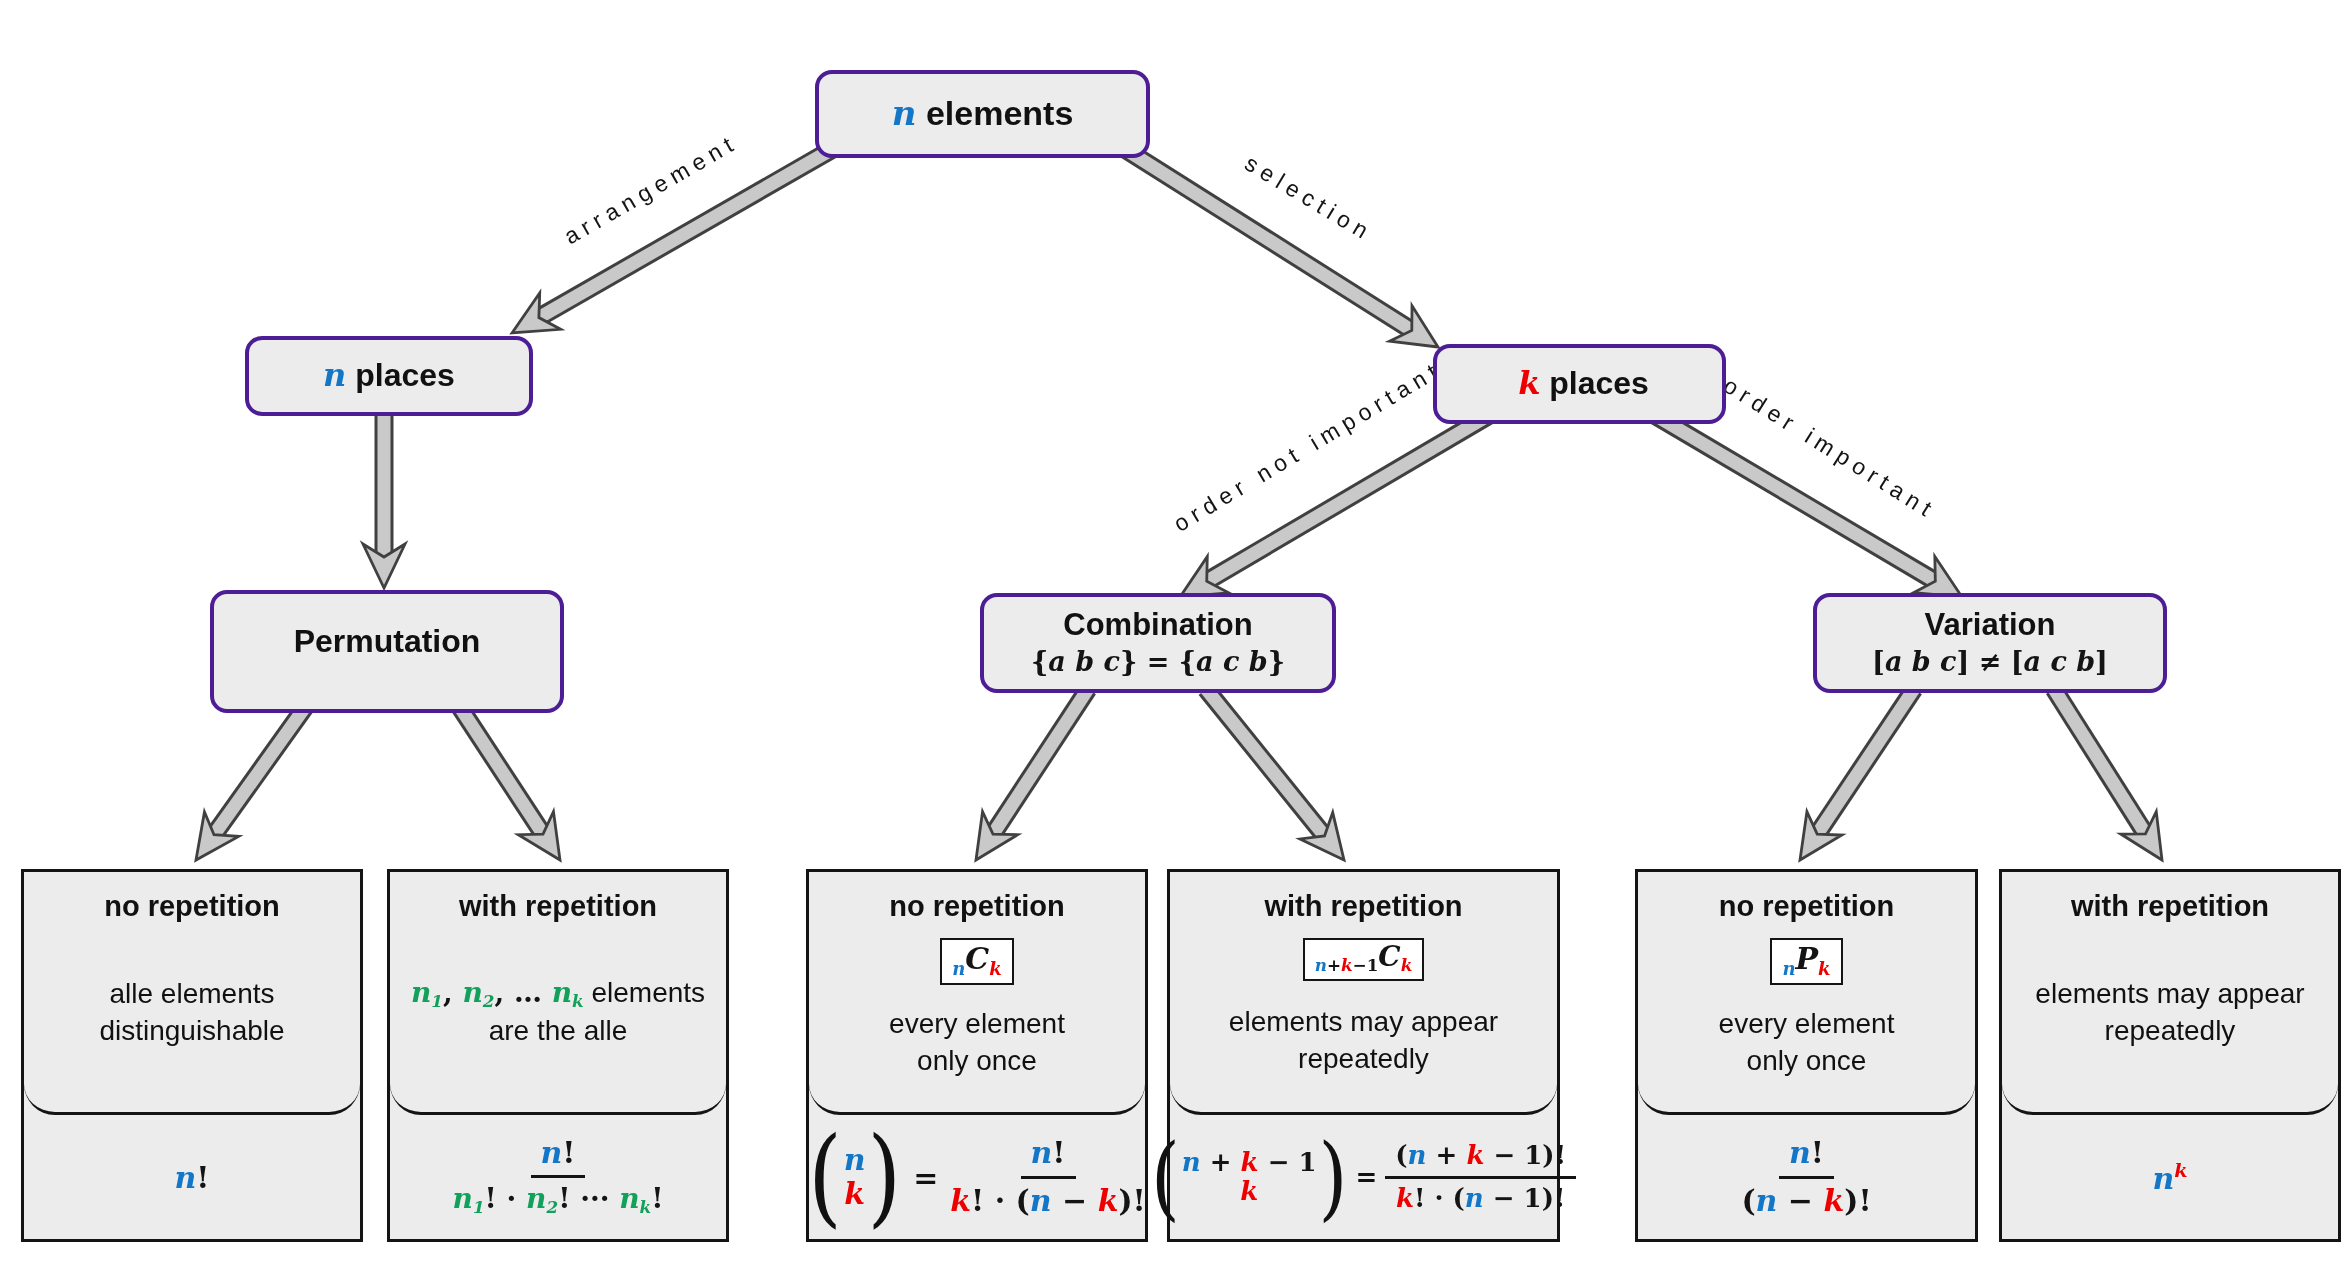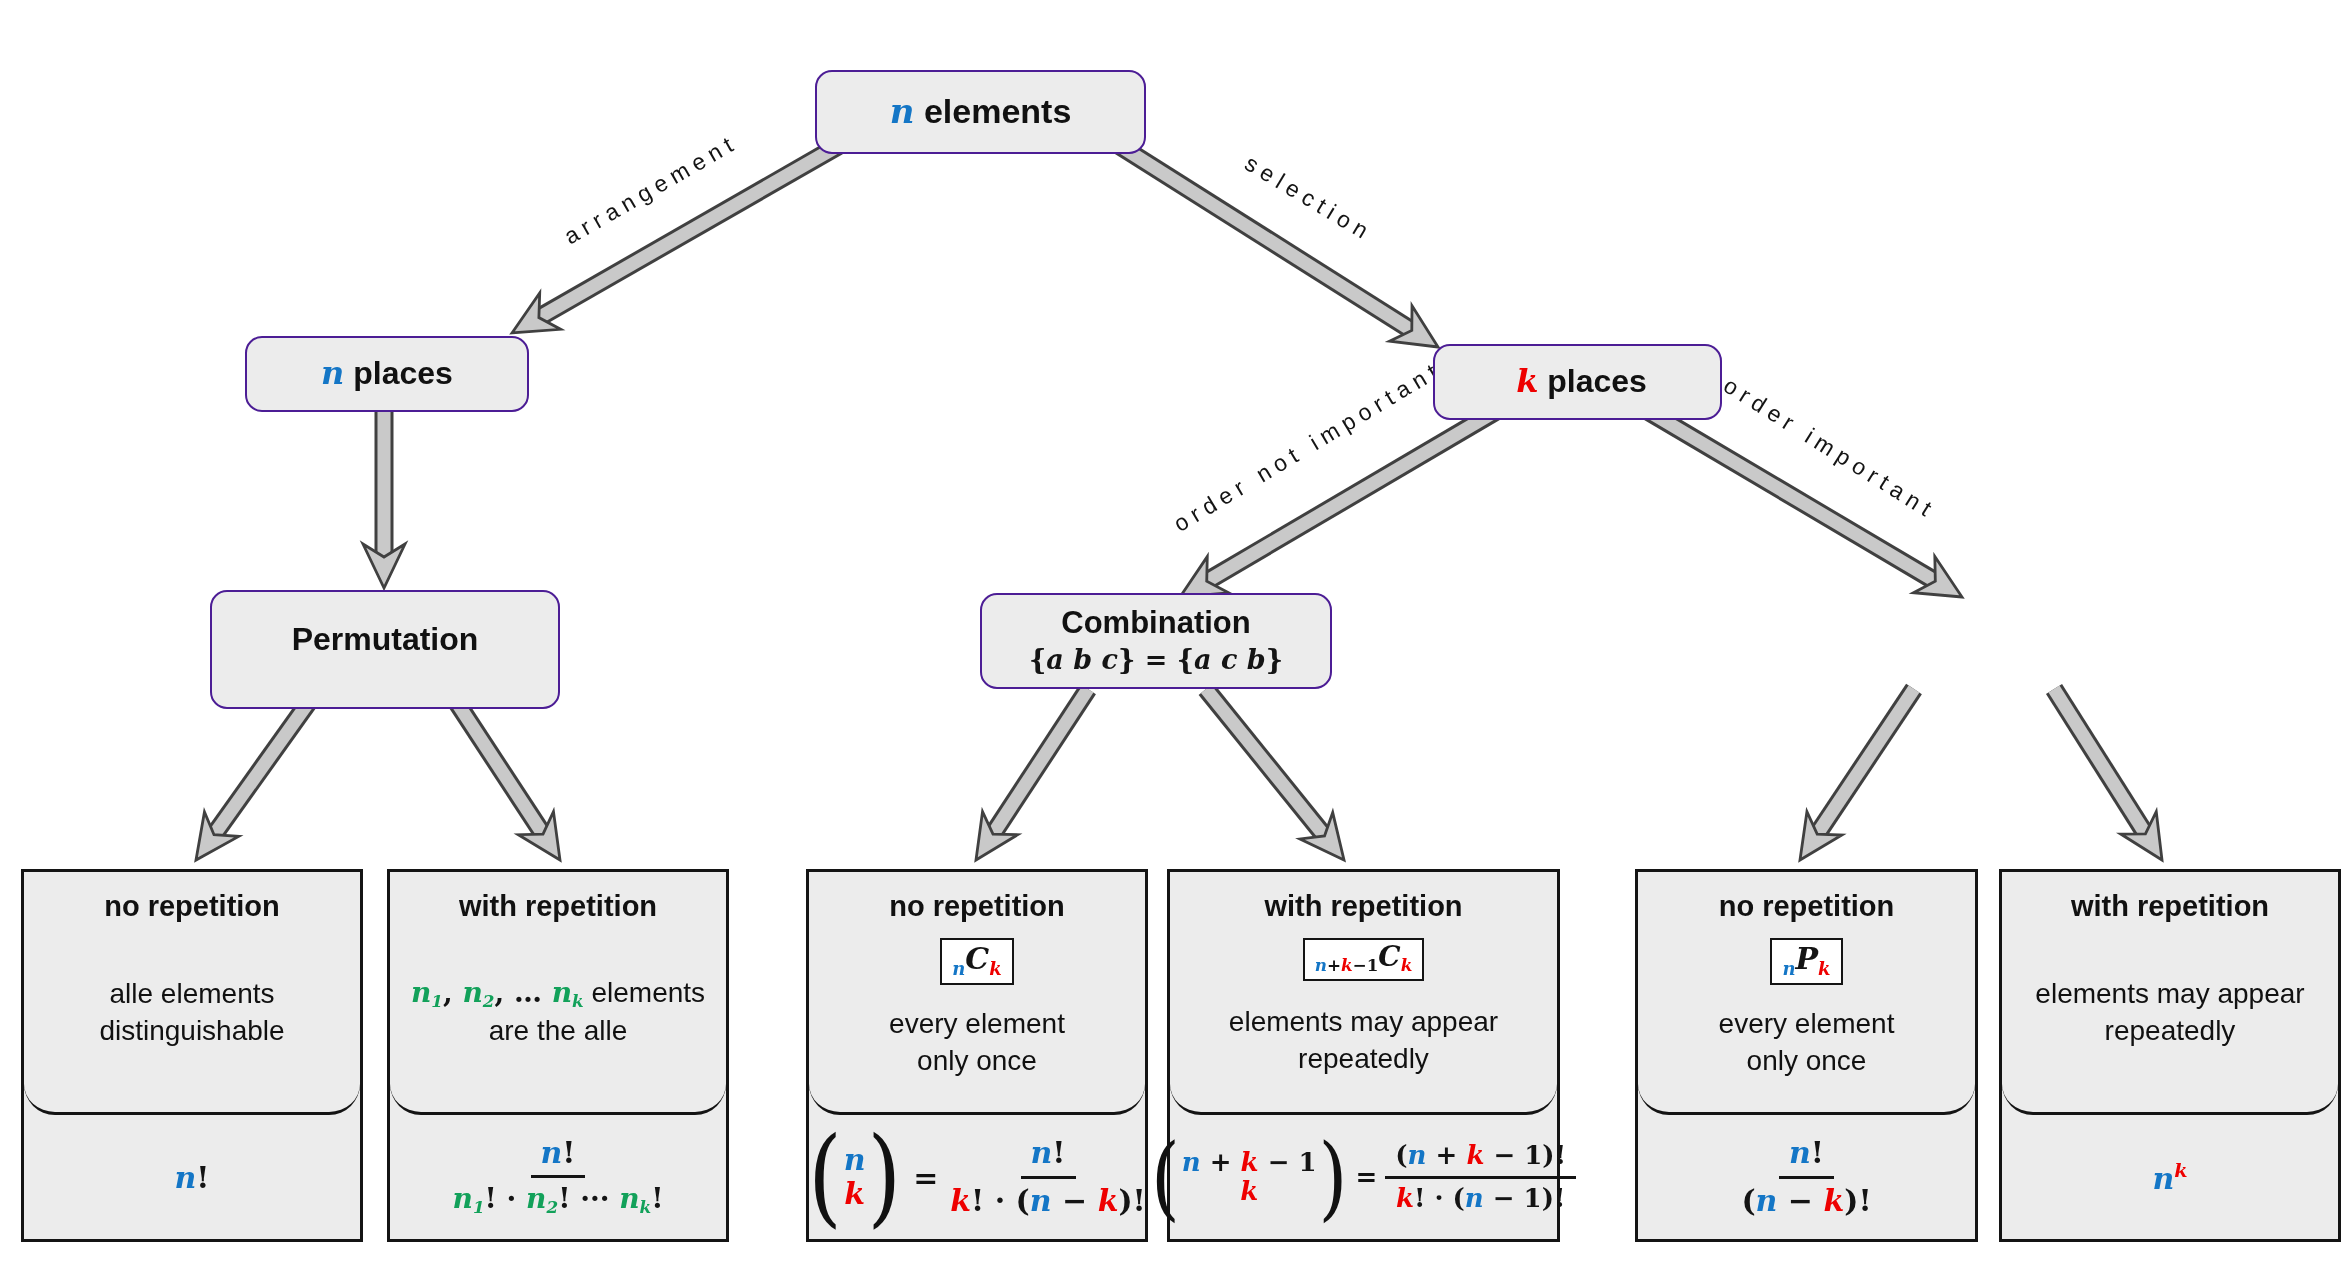--- a/index.html
+++ b/index.html
@@ -2,21 +2,21 @@
 <html style="--blue: #1476c6; --red: #ee0000; --green: #12a15a;"><head>
 <meta charset="utf-8">
 <style>
   html,body{margin:0;padding:0;background:#ffffff;}
   .canvas{position:relative;width:2349px;height:1281px;background:#ffffff;overflow:hidden;
           font-family:"Liberation Sans","DejaVu Sans",sans-serif;color:#111;}
   svg.edgelayer{position:absolute;left:0;top:0;width:2349px;height:1281px;z-index:1;}
   .edge-label{font-family:"Liberation Sans","DejaVu Sans",sans-serif;font-size:23px;
               letter-spacing:6px;fill:#141414;}
   
-  .node{position:absolute;z-index:2;background:#ececec;border:2px solid #4c1d95;border-radius:17px;
+  .node{position:absolute;z-index:2;background:#ececec;border:4px solid #4c1d95;border-radius:17px;
         display:flex;flex-direction:column;align-items:center;justify-content:center;text-align:center;}
   .node-title{font-weight:bold;font-size:32px;line-height:1.1;}
   .node-title.big{font-size:34px;}
   .node-sub{font-size:27px;margin-top:4px;}
   
   .leaf{position:absolute;z-index:2;top:869px;height:373px;background:#ececec;border:3.5px solid #141414;
         box-sizing:border-box;display:flex;flex-direction:column;}
   .leaf-top{height:243px;border-bottom:3.5px solid #141414;display:flex;flex-direction:column;
             align-items:center;padding:18px 8px 10px 8px;box-sizing:border-box;border-radius:31px;}
   .leaf-header{font-weight:bold;font-size:29px;}
@@ -130,20 +130,24 @@
 
   <div class="node" style="left:210px;top:590px;width:346px;height:95px;padding-bottom:20px;">
     <div class="node-title">Permutation</div>
   </div>
 
   <div class="node" style="left:980px;top:593px;width:348px;height:92px;">
     <div class="node-title" style="font-size:31px;">Combination</div>
     <div class="node-sub"><span class="t k">{</span><span class="t kv">a b c</span><span class="t k">} = {</span><span class="t kv">a c b</span><span class="t k">}</span></div>
   </div>
 
+  <div class="node" style="left:1813px;top:593px;width:346px;height:92px;">
+    <div class="node-title" style="font-size:31px;">Variation</div>
+    <div class="node-sub"><span class="t k">[</span><span class="t kv">a b c</span><span class="t k">] ≠ [</span><span class="t kv">a c b</span><span class="t k">]</span></div>
+  </div>
 
   <div class="leaf" style="left:21px;width:342px;">
     <div class="leaf-top">
       <div class="leaf-header">no repetition</div>
       <div class="leaf-body">
         <span class="fx-line"><span class="t plain">alle elements</span></span>
         <span class="fx-line"><span class="t plain">distinguishable</span></span>
       </div>
     </div>
     <div class="leaf-formula">

